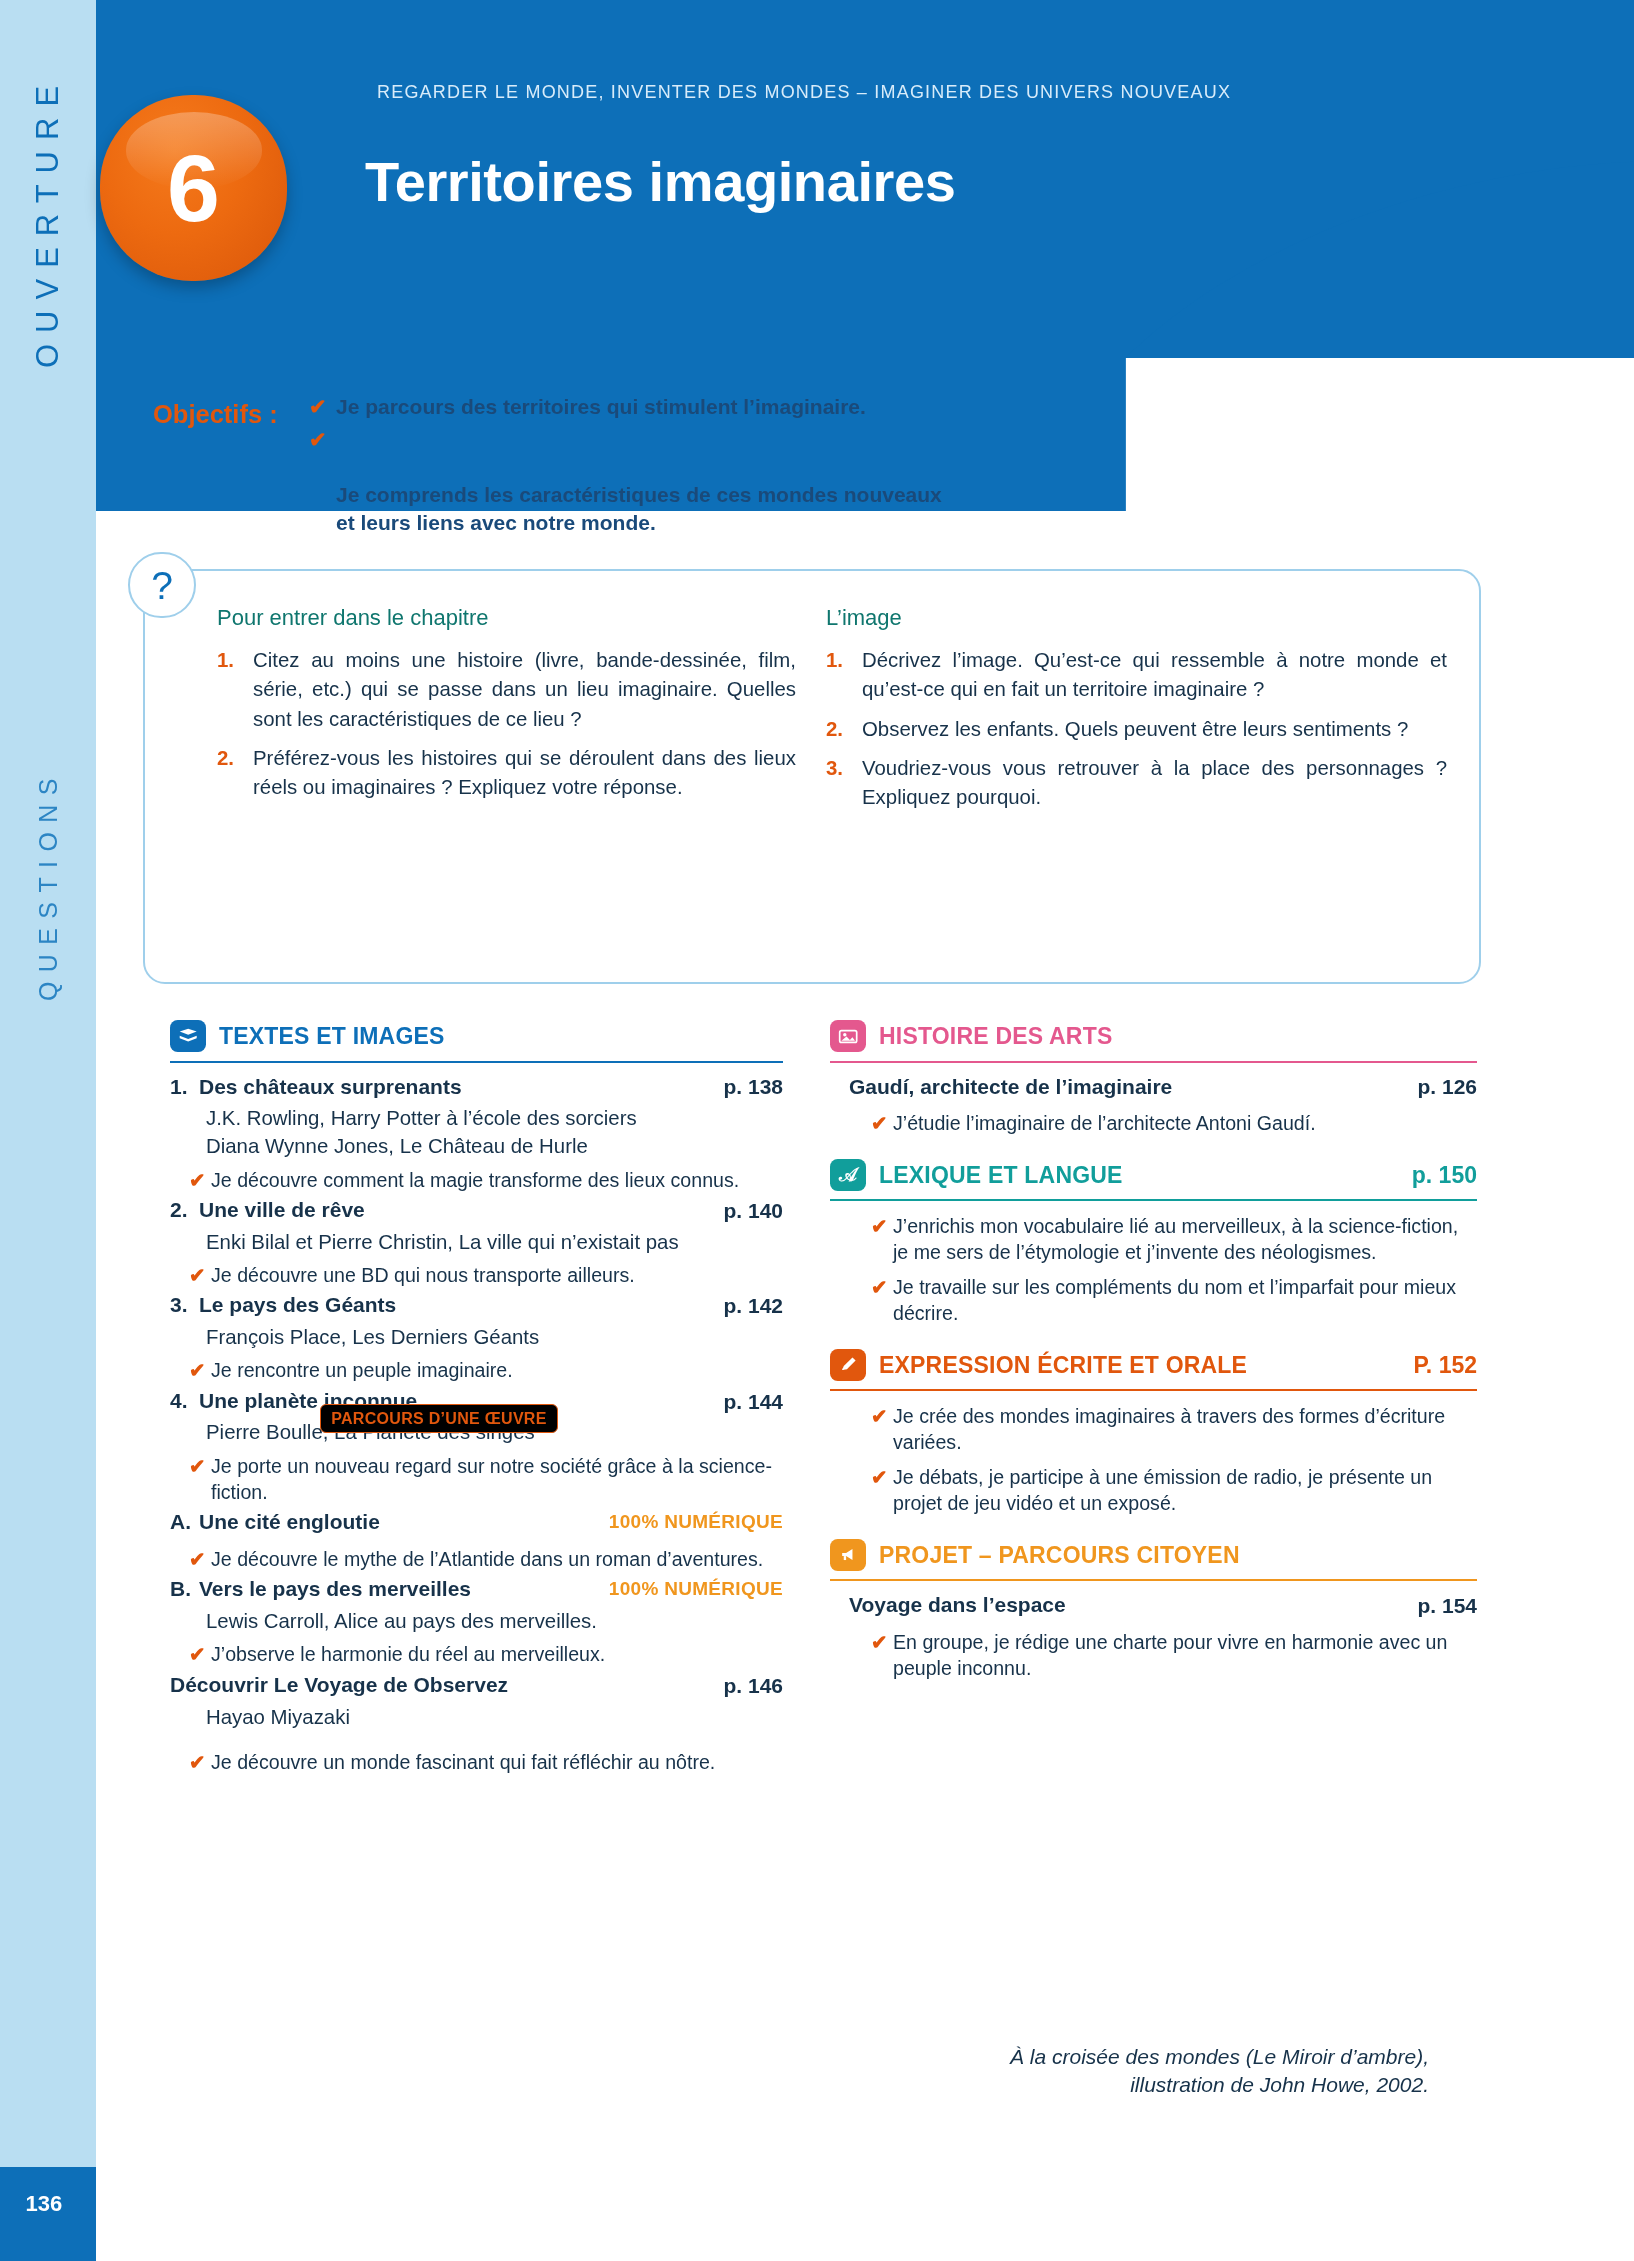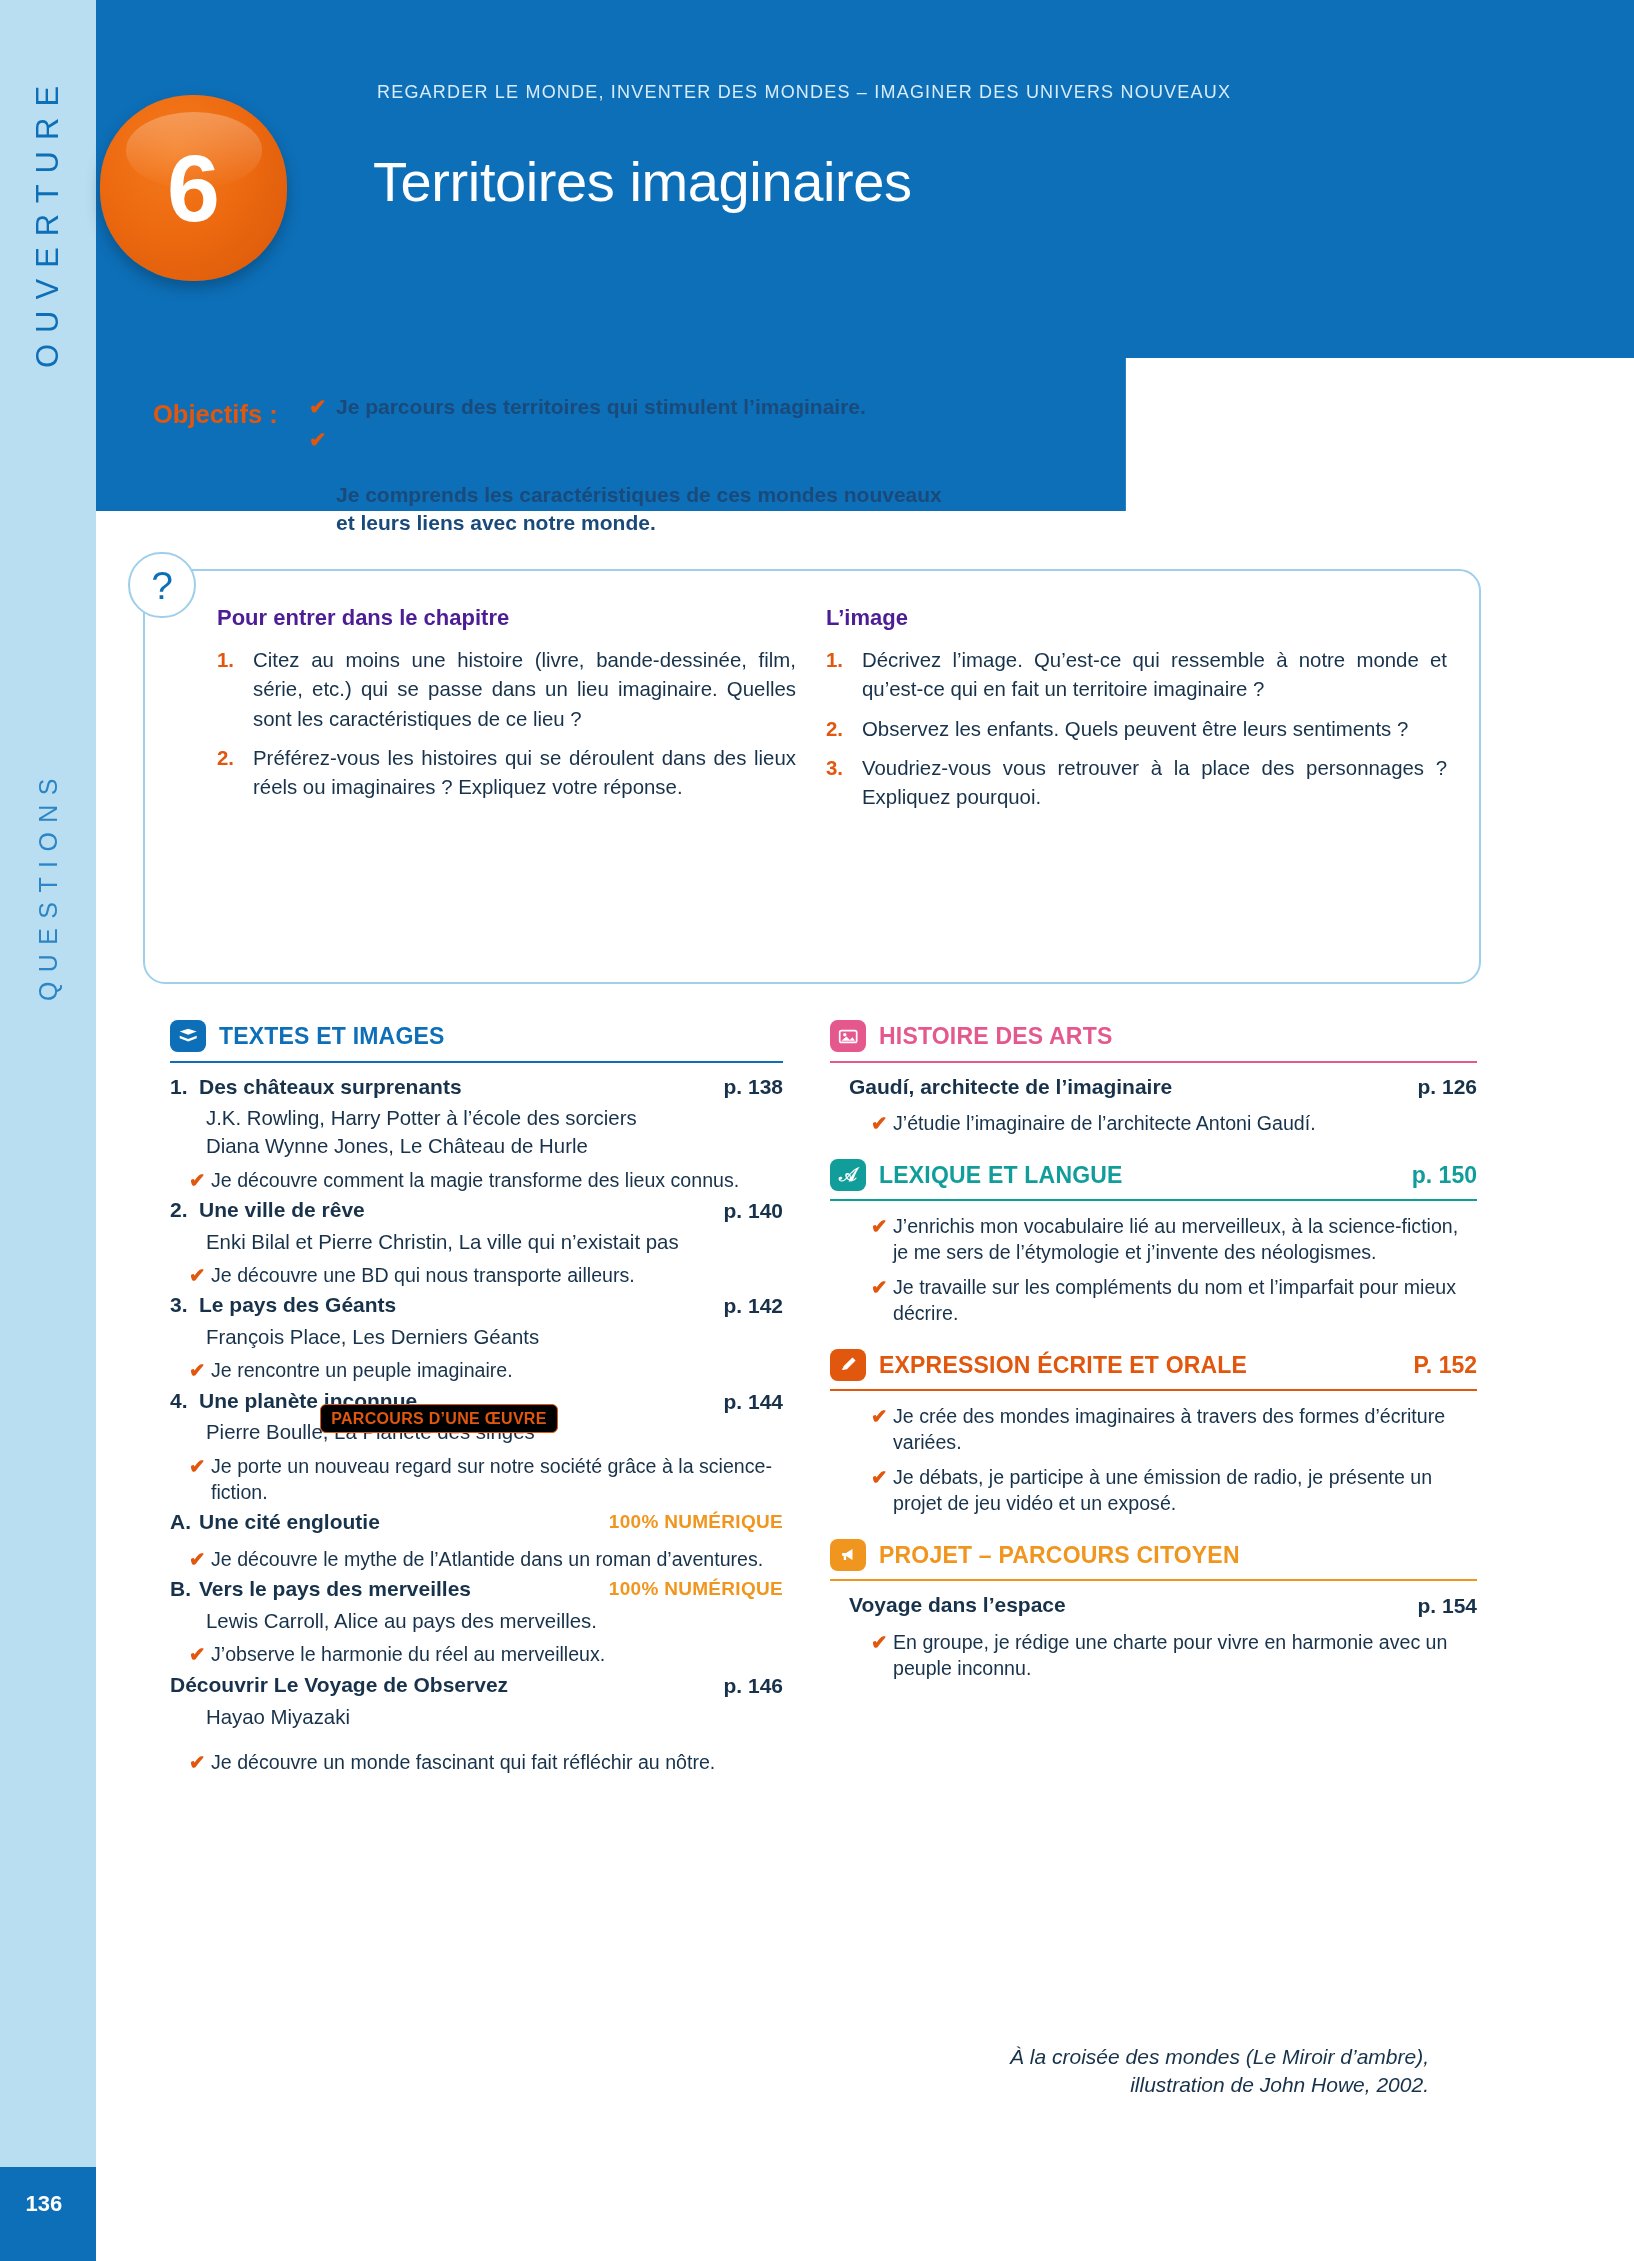--- a/index.html
+++ b/index.html
@@ -80,24 +80,24 @@
   #eyebrow {
     position: absolute;
     left: 377px; top: 82px;
     color: #d8ecfa;
     font-size: 18px;
     letter-spacing: 1.2px;
     font-weight: 400;
   }
   #chapter-title {
     position: absolute;
-    left: 373px; top: 149px;
+    left: 365px; top: 149px;
     color: #ffffff;
     font-size: 56px;
-    font-weight: 400;
+    font-weight: 700;
     letter-spacing: -0.4px;
   }
 
   
   #chapter-badge {
     position: absolute;
     left: 100px; top: 95px;
     width: 187px; height: 186px;
     border-radius: 92px / 90px;
     background: radial-gradient(ellipse at 40% 30%, #f57a1c 0%, #ed6a10 45%, #d9560a 100%);
@@ -179,23 +179,23 @@
   #question-mark {
     color: #0d6fb8;
     font-size: 39px;
     font-weight: 400;
     line-height: 1;
   }
   .q-col { position: absolute; top: 34px; }
   #q-col-left { left: 72px; width: 579px; }
   #q-col-right { left: 681px; width: 621px; }
   .q-heading {
-    color: #4c1d95;
+    color: #0f766e;
     font-size: 22px;
-    font-weight: 700;
+    font-weight: 400;
     margin-bottom: 15.3px;
   }
   .q-item {
     position: relative;
     padding-left: 36px;
     color: #17324a;
     font-size: 20.4px;
     line-height: 1.43;
     margin-bottom: 10.2px;
     text-align: justify;

